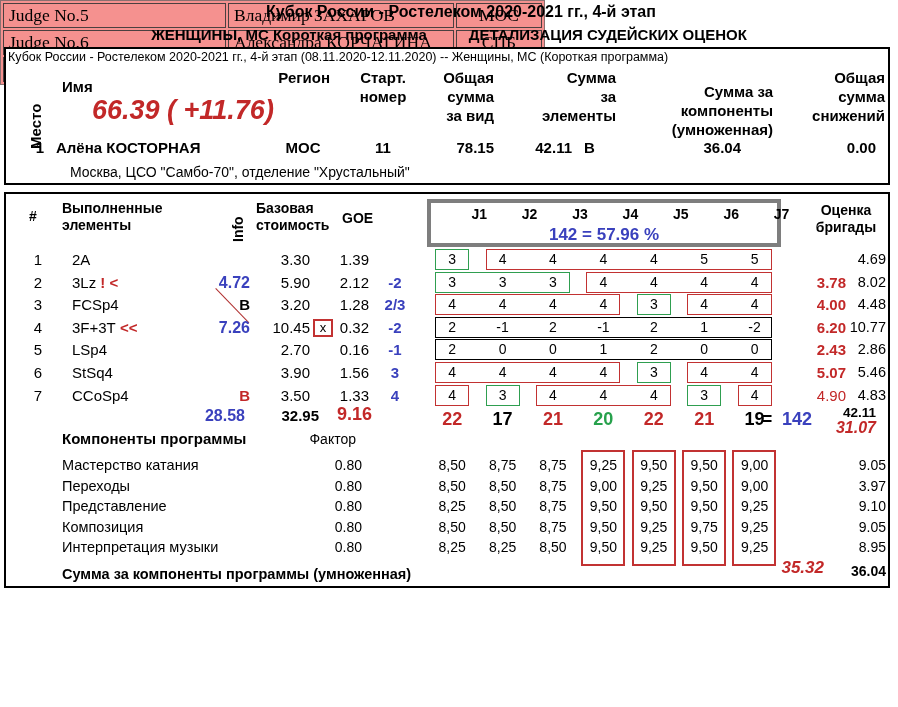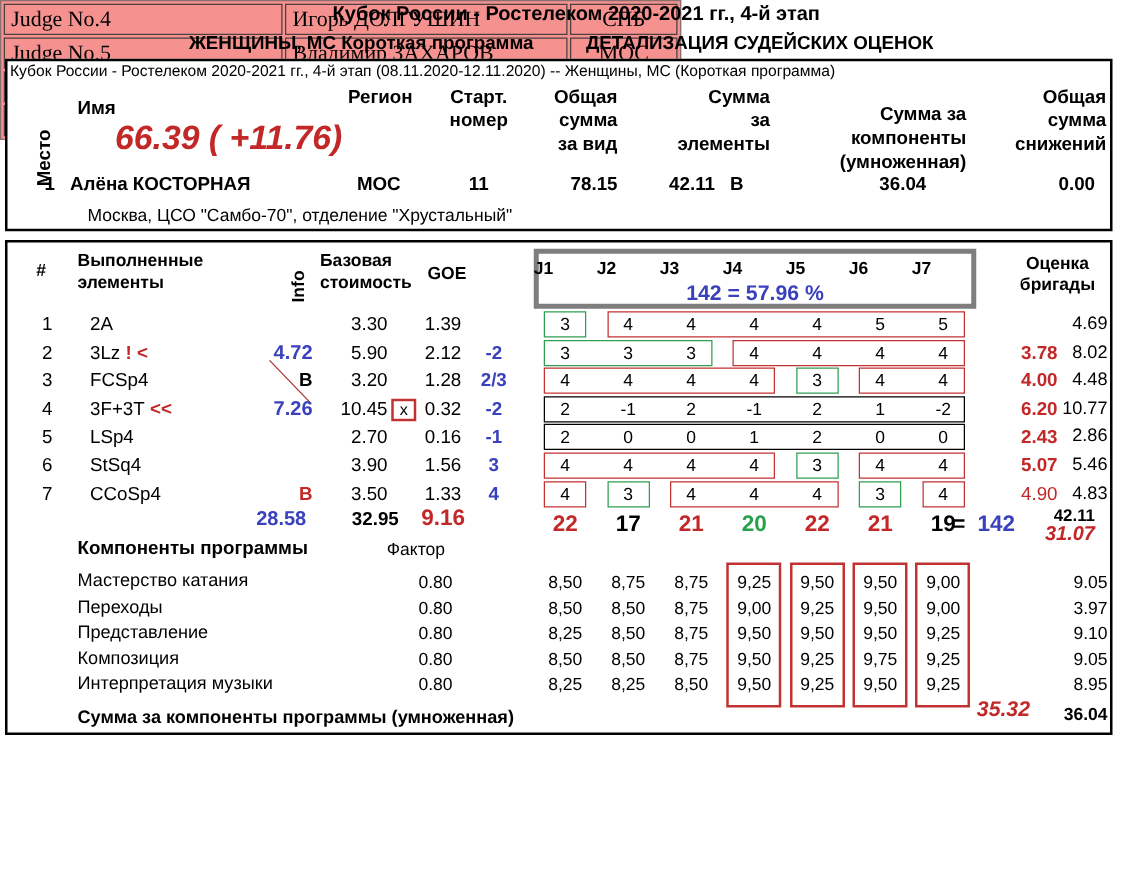--- a/index.html
+++ b/index.html
@@ -21,21 +21,21 @@
 
   .info-line { left:2px; top:1px; font-size:12.5px; white-space:nowrap; }
   .hdr { font-weight:bold; font-size:15px; line-height:19px; }
   .vert { writing-mode:vertical-rl; transform:rotate(180deg); }
   .annotation-red { color:#c22828; font-style:italic; font-weight:bold; font-size:27px; white-space:nowrap; }
   .rowval { font-weight:bold; font-size:15px; }
   .club { font-size:14px; }
 
   .dhdr { font-weight:bold; font-size:14px; line-height:17px; }
   #judges-header-box { left:421px; top:5px; width:354px; height:48px; border:4px solid #7e7e7e; background:#fff; }
-  .jlabel { top:3px; font-weight:bold; font-size:14px; text-align:left; position:absolute; }
+  .jlabel { top:3px; font-weight:bold; font-size:14px; text-align:center; position:absolute;margin-left:27px; }
   .jpercent { left:0; top:22px; width:346px; text-align:center; color:#3a41bd; font-weight:bold; font-size:17px; }
 
   .el-row { left:0; height:22px; width:882px; font-size:15px; }
   .cell { position:absolute; top:1px; }
   .jcell { position:absolute; top:1px; font-size:14px; text-align:center; }
   .gbox { position:absolute; top:-1px; height:21px; }
   .blue { color:#3a41bd; font-weight:bold; }
   .redtx { color:#c22828; }
   .xbox { border:2px solid #c23232; width:20px; height:18px; text-align:center; font-size:13px; line-height:14px; }
   .strike { border-top:1.5px solid #b03030; transform:rotate(46deg); transform-origin:0 0; }
@@ -337,25 +337,20 @@
         <div class="colbox" style="left: 726.4px; top: 256px; width: 44px; height: 116px;"></div>
       </div>
     <div class="abs dhdr" style="left:56px; top:372px; font-size:14.5px;">Сумма за компоненты программы (умноженная)</div>
     <div class="abs tr redtx" style="left:756px; top:364px; width:62px; font-size:17px; font-style:italic; font-weight:bold;">35.32</div>
     <div class="abs tr b" style="left:832px; top:369px; width:48px; font-size:14px;">36.04</div>
   </div>
 
   <table id="judges-panel">
     <tbody id="judges-panel-body">
         <tr>
-          <td class="jp-label">Judge No.4</td>
-          <td class="jp-name">Игорь ДОЛГУШИН</td>
-          <td class="jp-region">СПБ</td>
-        </tr>
-        <tr>
           <td class="jp-label">Judge No.5</td>
           <td class="jp-name">Владимир ЗАХАРОВ</td>
           <td class="jp-region">МОС</td>
         </tr>
         <tr>
           <td class="jp-label">Judge No.6</td>
           <td class="jp-name">Александра КОРЧАГИНА</td>
           <td class="jp-region">СПБ</td>
         </tr>
         <tr>

